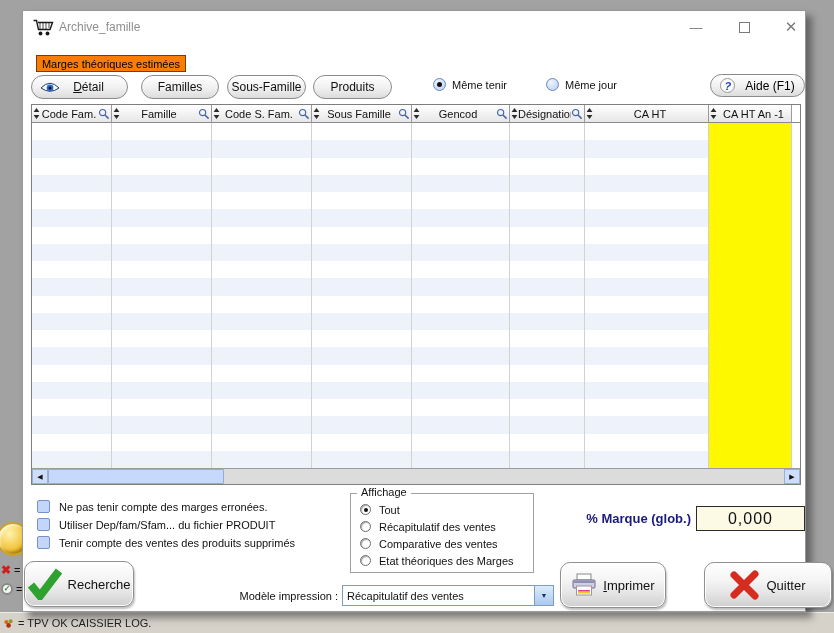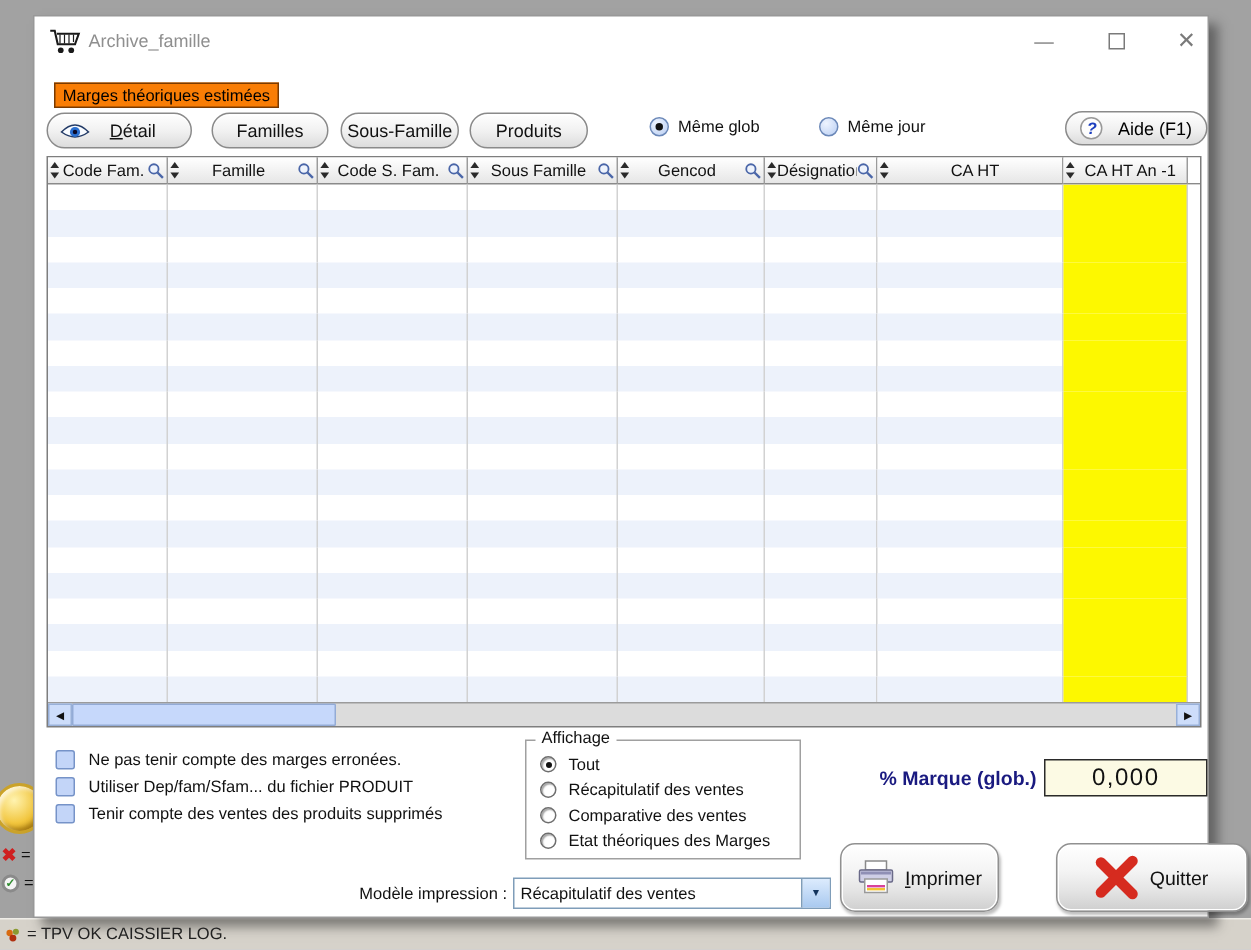--- a/index.html
+++ b/index.html
@@ -202,21 +202,21 @@
   </div>
   <div class="pill" id="btn-sousfam">
     <span>Sous-Famille</span>
   </div>
   <div class="pill" id="btn-produits">
     <span>Produits</span>
   </div>
 
   <div class="vradio" style="left:410px">
     <span class="bluerad sel"></span>
-    <span>Même glob</span>
+    <span>Même tenir</span>
   </div>
   <div class="vradio" style="left:523px">
     <span class="bluerad"></span>
     <span>Même jour</span>
   </div>
 
   <div id="btn-aide">
     <span class="q-icon">?</span>
     <span>Aide (F1)</span>
   </div>
@@ -567,20 +567,26 @@
         <div class="radrow">
           <span class="crad"></span>
           <span>Etat théoriques des Marges</span>
         </div>
       </div>
   </div>
 
   <div class="marque-label">% Marque (glob.)</div>
   <div class="marque-box">0,000</div>
 
+  <div class="bigbtn" id="btn-recherche">
+    <svg width="34" height="32" viewBox="0 0 34 32">
+      <path d="M3 17 L12 28 L31 3" fill="none" stroke="#2ea12e" stroke-width="8" stroke-linejoin="miter"></path>
+    </svg>
+    <span>Recherche</span>
+  </div>
 
   <div class="combo-label">Modèle impression :</div>
   <div class="combo">
     <span class="combo-text">Récapitulatif des ventes</span>
     <span class="combo-btn">▼</span>
   </div>
 
   <div class="bigbtn" id="btn-imprimer">
     <svg width="26" height="24" viewBox="0 0 26 24">
       <rect x="6" y="1" width="14" height="6" fill="#ffffff" stroke="#8a8a8a"></rect>

